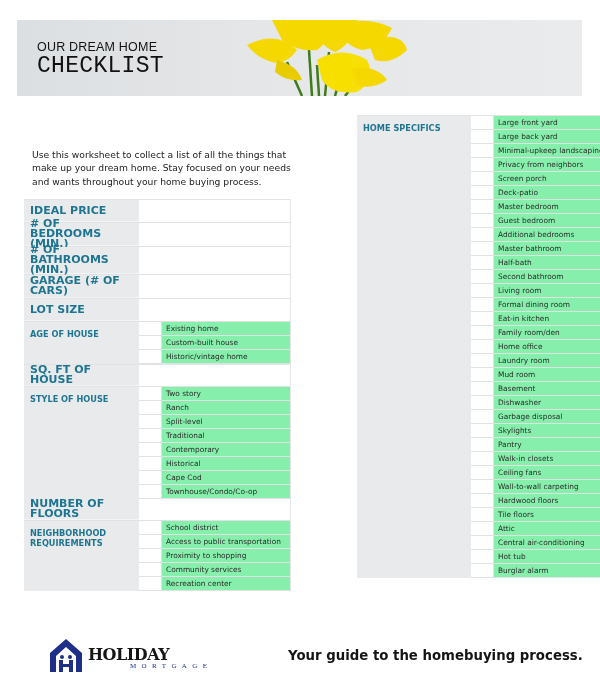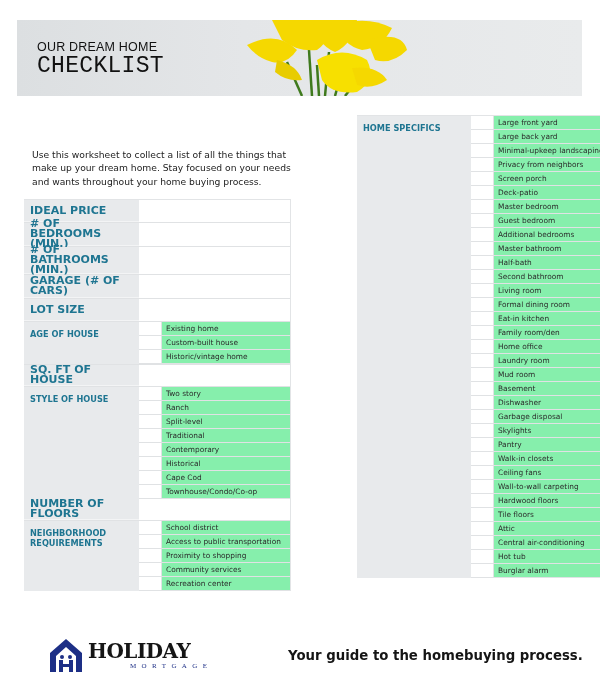--- a/index.html
+++ b/index.html
@@ -30,22 +30,22 @@
   .item .txt { flex: 1; font-size: 7.4px; color: #2a2a2a; padding-left: 4px; line-height: 13px; background: #86efac; }
 
   .left { left: 24px; top: 199px; width: 267px; }
   .left .label, .left .glabel { width: 115px; }
   .left .cb { width: 23px; }
   .right { left: 309px; top: 115px; width: 267px; margin-left: 48px; }
   .right .glabel { width: 114px; }
   .right .cb { width: 23px; }
 
   .logo { position: absolute; left: 48px; top: 637px; width: 150px; height: 40px; }
-  .logo-word { position: absolute; left: 40px; top: 2px; font-family: "DejaVu Serif", serif; font-weight: bold;
-    font-size: 20px; color: #151515; letter-spacing: -0.5px; }
+  .logo-word { position: absolute; left: 40px; top: 8px; font-family: "DejaVu Serif", serif; font-weight: bold;
+    font-size: 16px; color: #151515; letter-spacing: -0.5px; }
   .logo-sub { position: absolute; left: 42px; top: 25px; font-family: "Liberation Serif", serif; font-size: 7px;
     color: #1d2f86; letter-spacing: 5.4px; margin-left: 40px; }
   .tagline { position: absolute; left: 288px; top: 648px; font-weight: bold; font-size: 13.3px; color: #151515; }
 </style>
 </head>
 <body>
 
 <div class="banner">
   <div class="banner-title-small">OUR DREAM HOME</div>
   <div class="banner-title-big">CHECKLIST</div>

